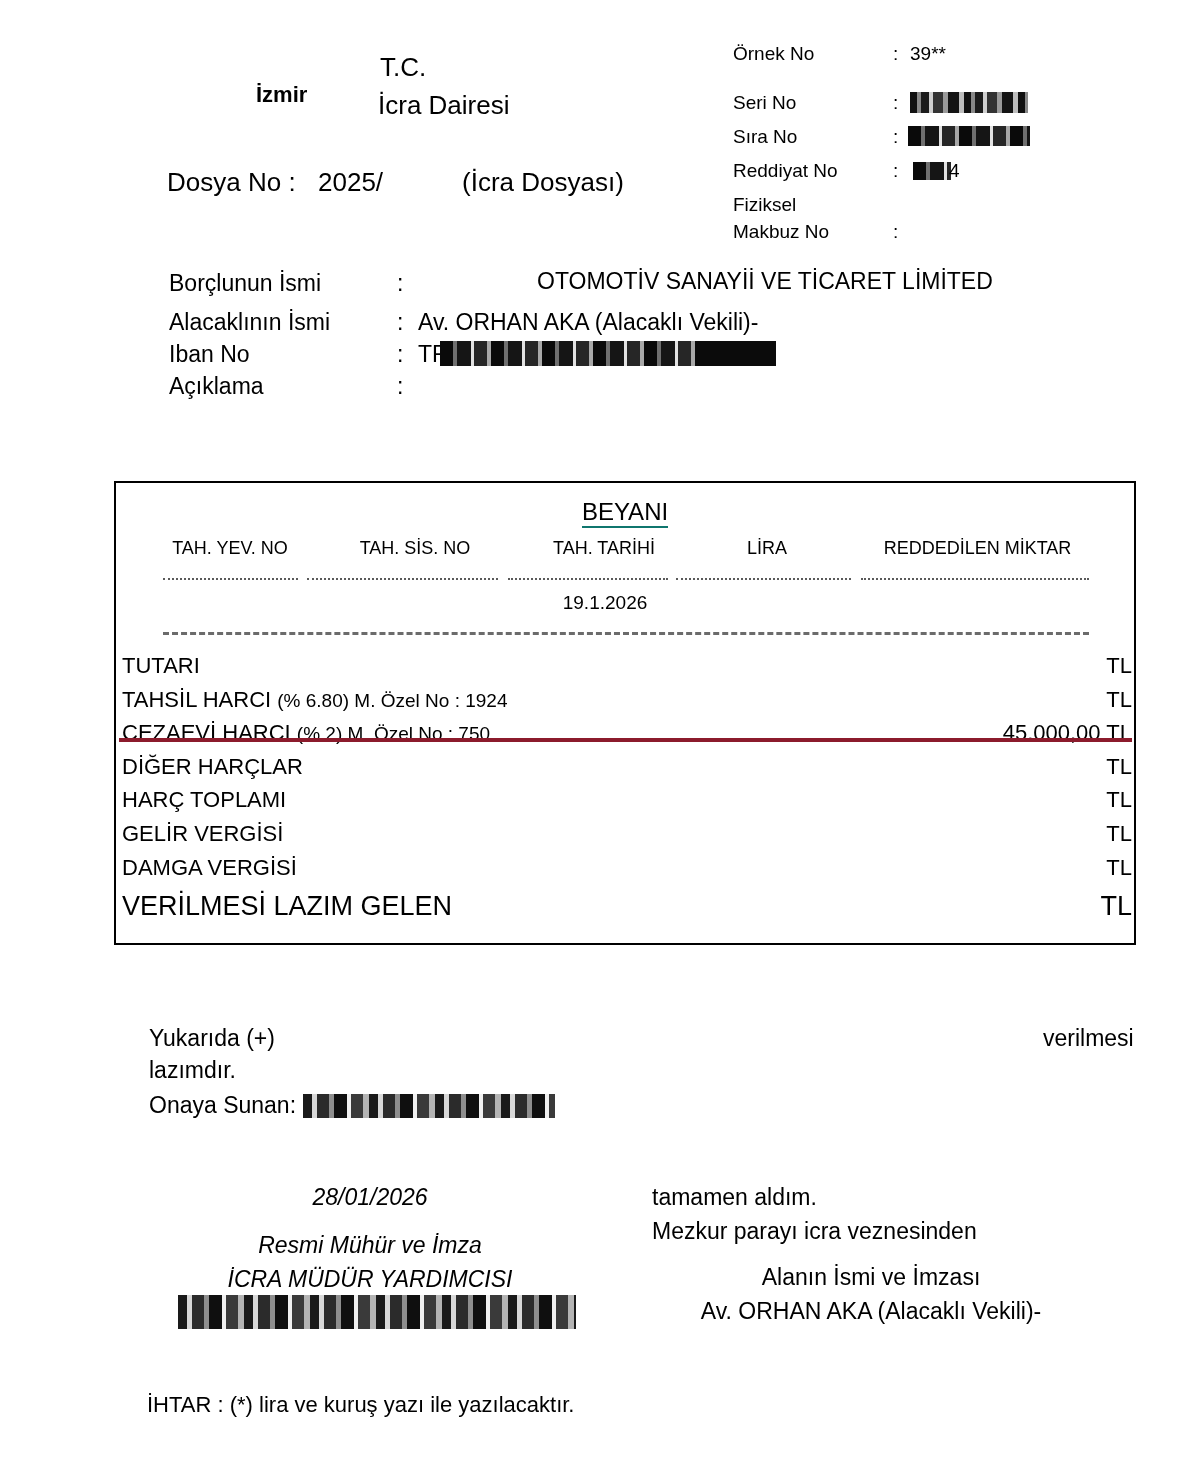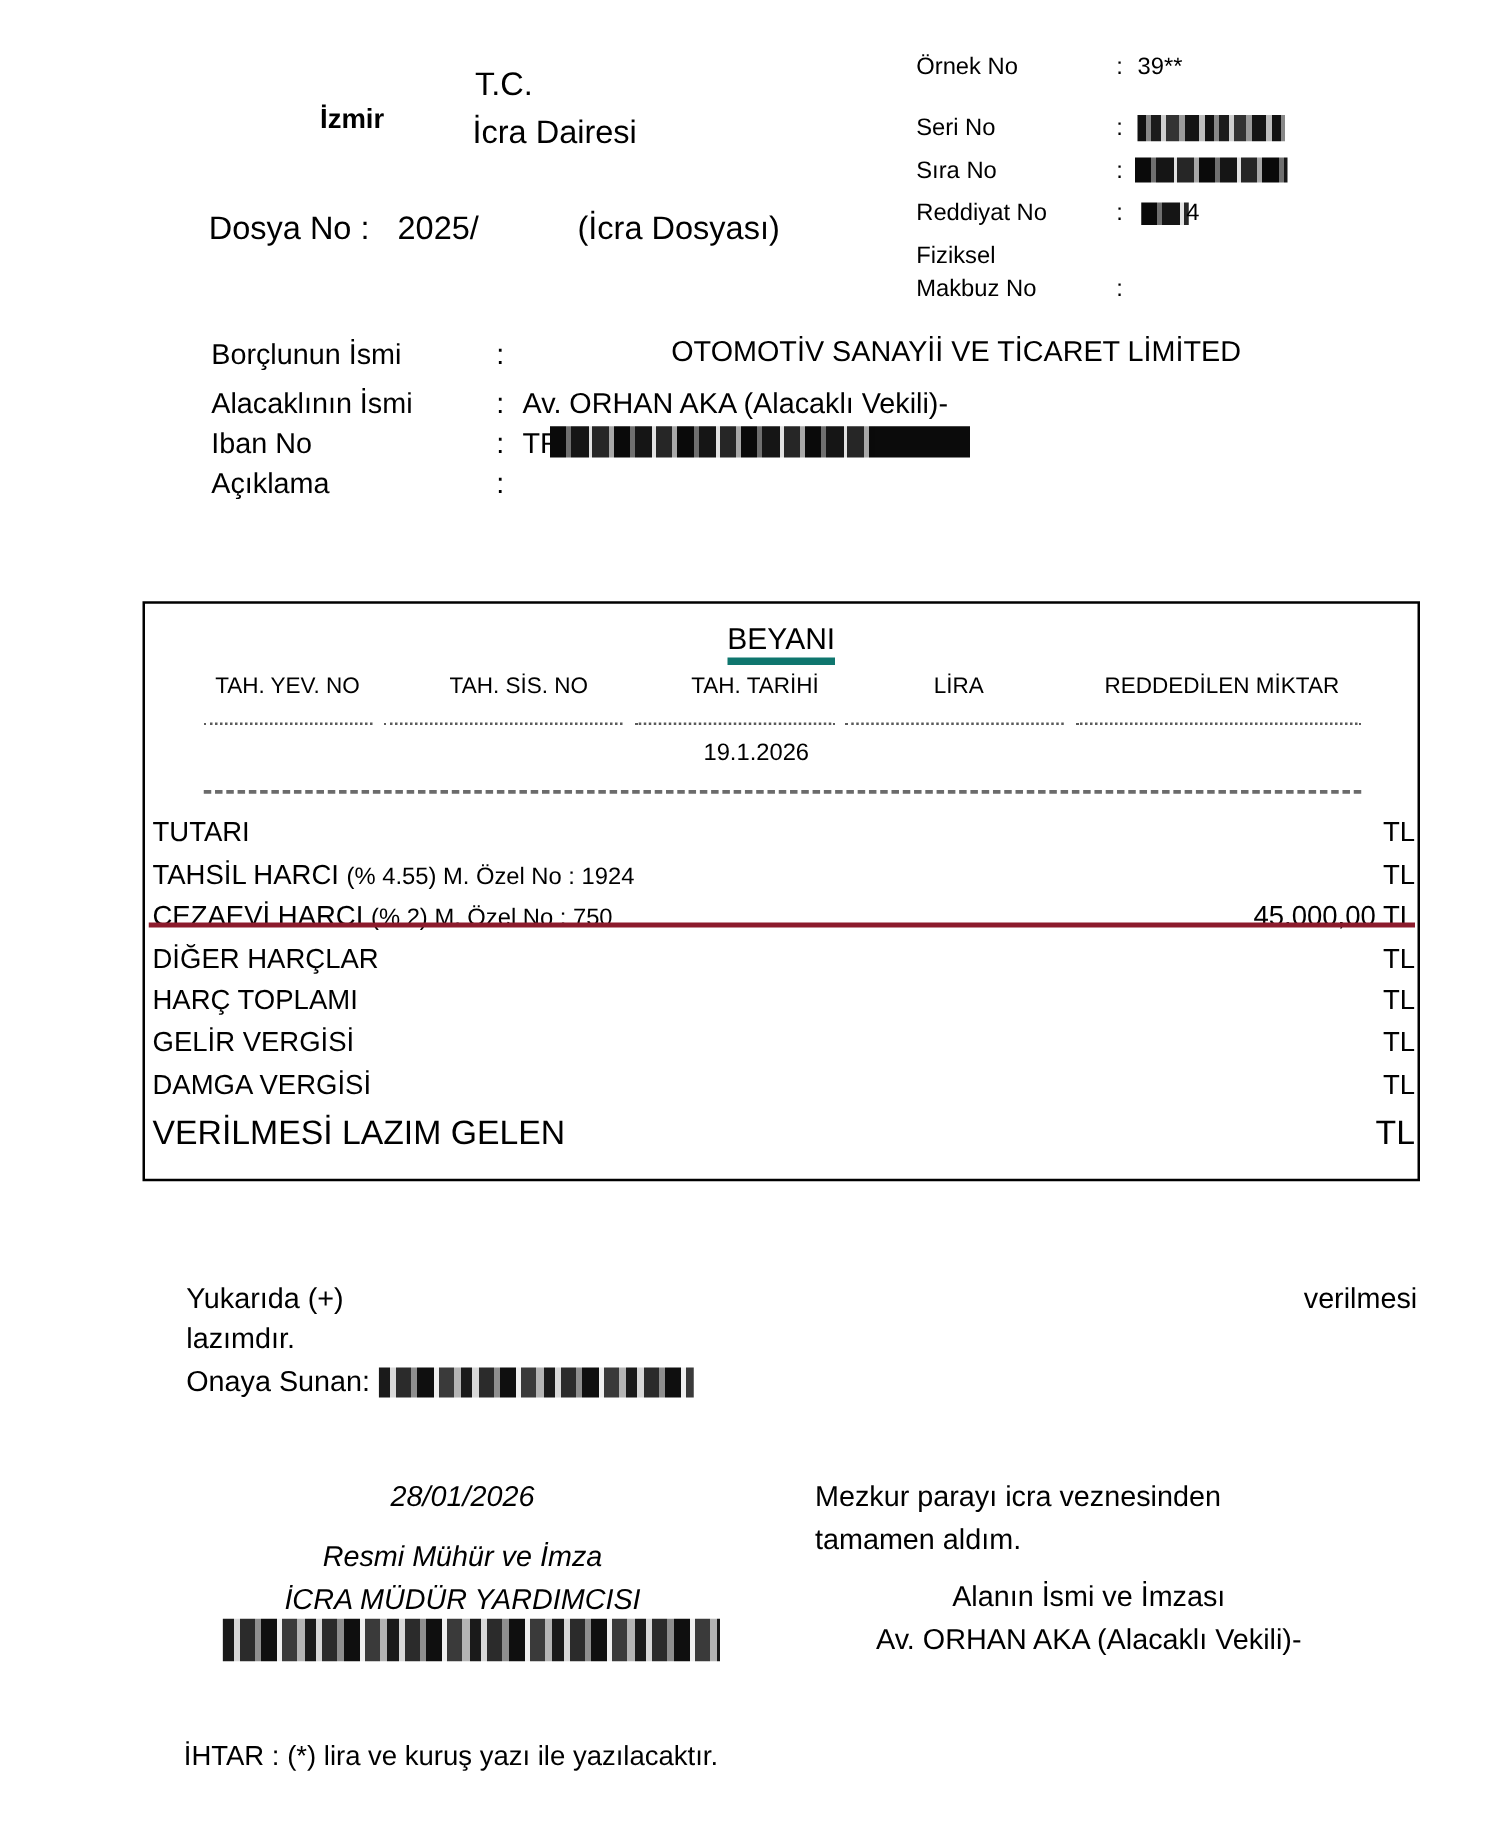--- a/index.html
+++ b/index.html
@@ -117,21 +117,21 @@
     border: 2px solid #000;
     box-sizing: border-box;
   }
   .beyani {
     position: absolute;
     left: 0; top: 15px; width: 100%;
     text-align: center;
     font-size: 24px;
   }
   .beyani span {
-    border-bottom: 6px solid #0f766e;
+    border-bottom: 2px solid #0f766e;
     padding-bottom: 1px;
   }
 
   .colhead {
     position: absolute;
     top: 538px;
     font-size: 18px;
     text-align: center;
     white-space: nowrap;
   }
@@ -306,21 +306,21 @@
   <div class="datecell">19.1.2026</div>
 
   <div class="dashrule"></div>
 
   <div class="feerow fr0">
     <div class="lbl"><span>TUTARI</span></div>
     <div class="amt"><span></span> <span>TL</span></div>
   </div>
 
   <div class="feerow fr1">
-    <div class="lbl"><span>TAHSİL HARCI</span> <span class="sub">(% 4.55)  M. Özel No : 1924</span></div>
+    <div class="lbl"><span>TAHSİL HARCI</span> <span class="sub">(% 6.80)  M. Özel No : 1924</span></div>
     <div class="amt"><span></span> <span>TL</span></div>
   </div>
 
   <div class="feerow fr2">
     <div class="lbl"><span>CEZAEVİ HARCI</span> <span class="sub">(% 2)  M. Özel No : 750</span></div>
     <div class="amt"><span>45.000,00</span> <span>TL</span></div>
   </div>
 
   <div class="redline"></div>
 
@@ -356,21 +356,21 @@
   <div class="redact stamp" style="left:303px; top:1094px; width:252px; height:24px;"></div>
 
   <div class="sigL">
     <div>28/01/2026</div>
     <div style="margin-top:14px;">Resmi Mühür ve İmza</div>
     <div>İCRA MÜDÜR YARDIMCISI</div>
   </div>
   <div class="redact stamp" style="left:178px; top:1295px; width:398px; height:34px;"></div>
 
   <div class="sigR">
+    <div>tamamen aldım.</div>
     <div>Mezkur parayı icra veznesinden</div>
-    <div>tamamen aldım.</div>
     <div class="center" style="margin-top:12px;">Alanın İsmi ve İmzası</div>
     <div class="center">Av. ORHAN AKA (Alacaklı Vekili)-</div>
   </div>
 
   <div class="abs foot1">İHTAR : (*) lira ve kuruş yazı ile yazılacaktır.</div>
 
 </div>
 
 </body></html>

